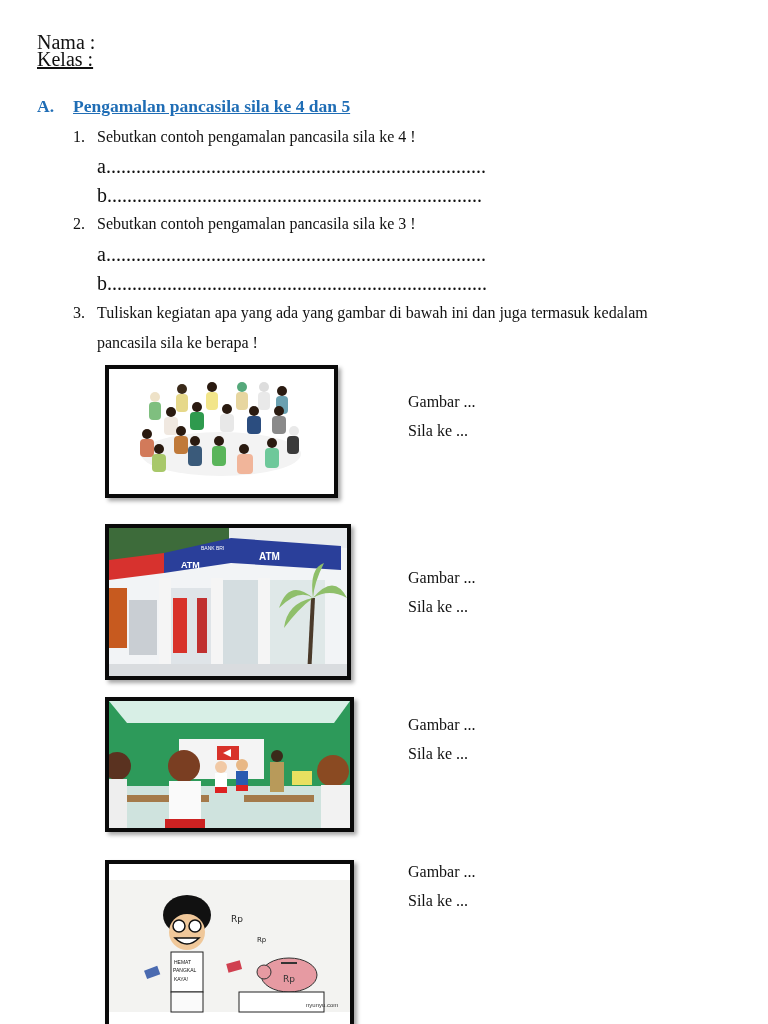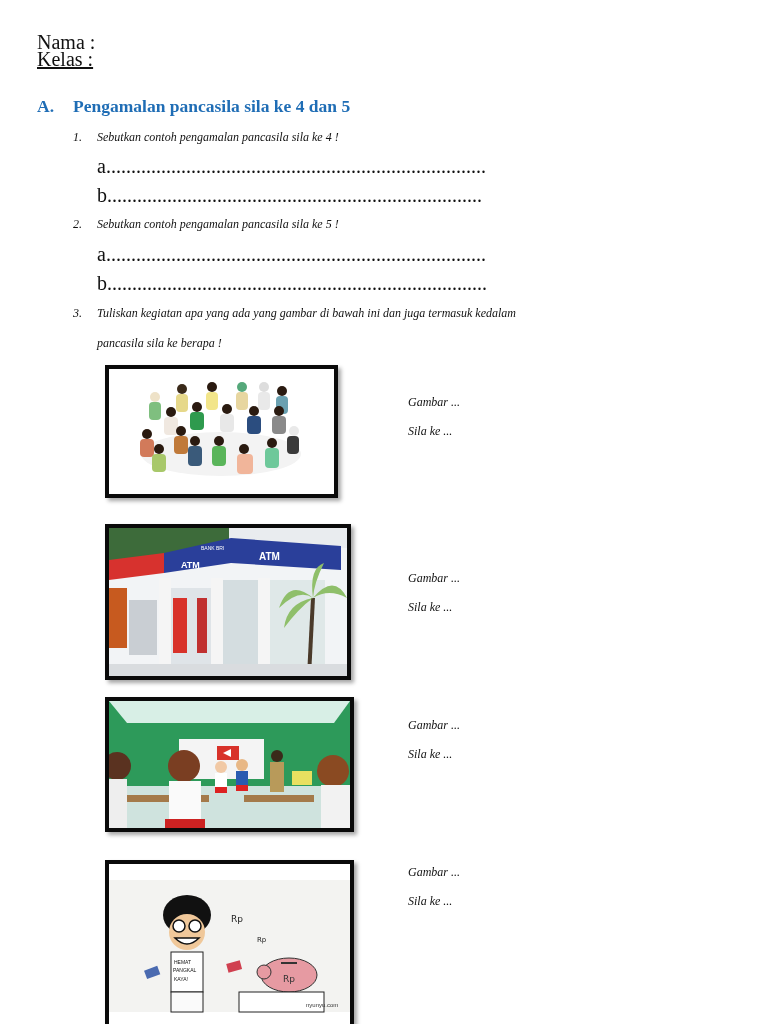--- a/index.html
+++ b/index.html
@@ -10,28 +10,28 @@
     body {
       width: 768px;
       height: 1024px;
       position: relative;
       overflow: hidden;
       font-family: "Liberation Serif", "DejaVu Serif", serif;
       color: #111111;
     }
     .abs { position: absolute; white-space: nowrap; }
     .small { font-size: 20px; line-height: 16px; }
-    .body-text { font-size: 12px; line-height: 20px; font-style: italic; }
+    .body-text { font-size: 16px; line-height: 20px; }
     .section-title {
       font-size: 17.5px;
       font-weight: bold;
       color: #1f6db5;
     }
     .section-letter { position: absolute; left: 37px; top: 96px; }
-    .section-text { position: absolute; left: 73px; top: 96px; }
+    .section-text { position: absolute; left: 73px; top: 96px; text-decoration: underline; }
     .num { display: inline-block; width: 24px; }
     .frame {
       position: absolute;
       border: 4px solid #0a0a0a;
       box-shadow: 3px 3px 4px rgba(0,0,0,0.35);
       overflow: hidden;
       box-sizing: border-box;
       background: #fff;
     }
     .frame svg { display: block; width: 100%; height: 100%; }
@@ -45,21 +45,21 @@
 <div class="section-title section-letter">A.</div>
 <div class="section-title section-text abs">Pengamalan pancasila sila ke 4 dan 5</div>
 
 <div class="abs body-text" style="left:73px; top:127px;">
   <span class="num">1.</span><span>Sebutkan contoh pengamalan pancasila sila ke 4 !</span>
 </div>
 <div class="abs small" style="left:97px; top:158px;">a............................................................................</div>
 <div class="abs small" style="left:97px; top:187px;">b...........................................................................</div>
 
 <div class="abs body-text" style="left:73px; top:214px;">
-  <span class="num">2.</span><span>Sebutkan contoh pengamalan pancasila sila ke 5 !</span>
+  <span class="num">2.</span><span>Sebutkan contoh pengamalan pancasila sila ke 3 !</span>
 </div>
 <div class="abs small" style="left:97px; top:246px;">a............................................................................</div>
 <div class="abs small" style="left:97px; top:275px;">b............................................................................</div>
 
 <div class="abs body-text" style="left:73px; top:303px;">
   <span class="num">3.</span><span>Tuliskan kegiatan apa yang ada yang gambar di bawah ini dan juga termasuk kedalam</span>
 </div>
 <div class="abs body-text" style="left:97px; top:333px;">pancasila sila ke berapa !</div>
 
 <div class="frame" style="left:105px; top:365px; width:233px; height:133px;">

